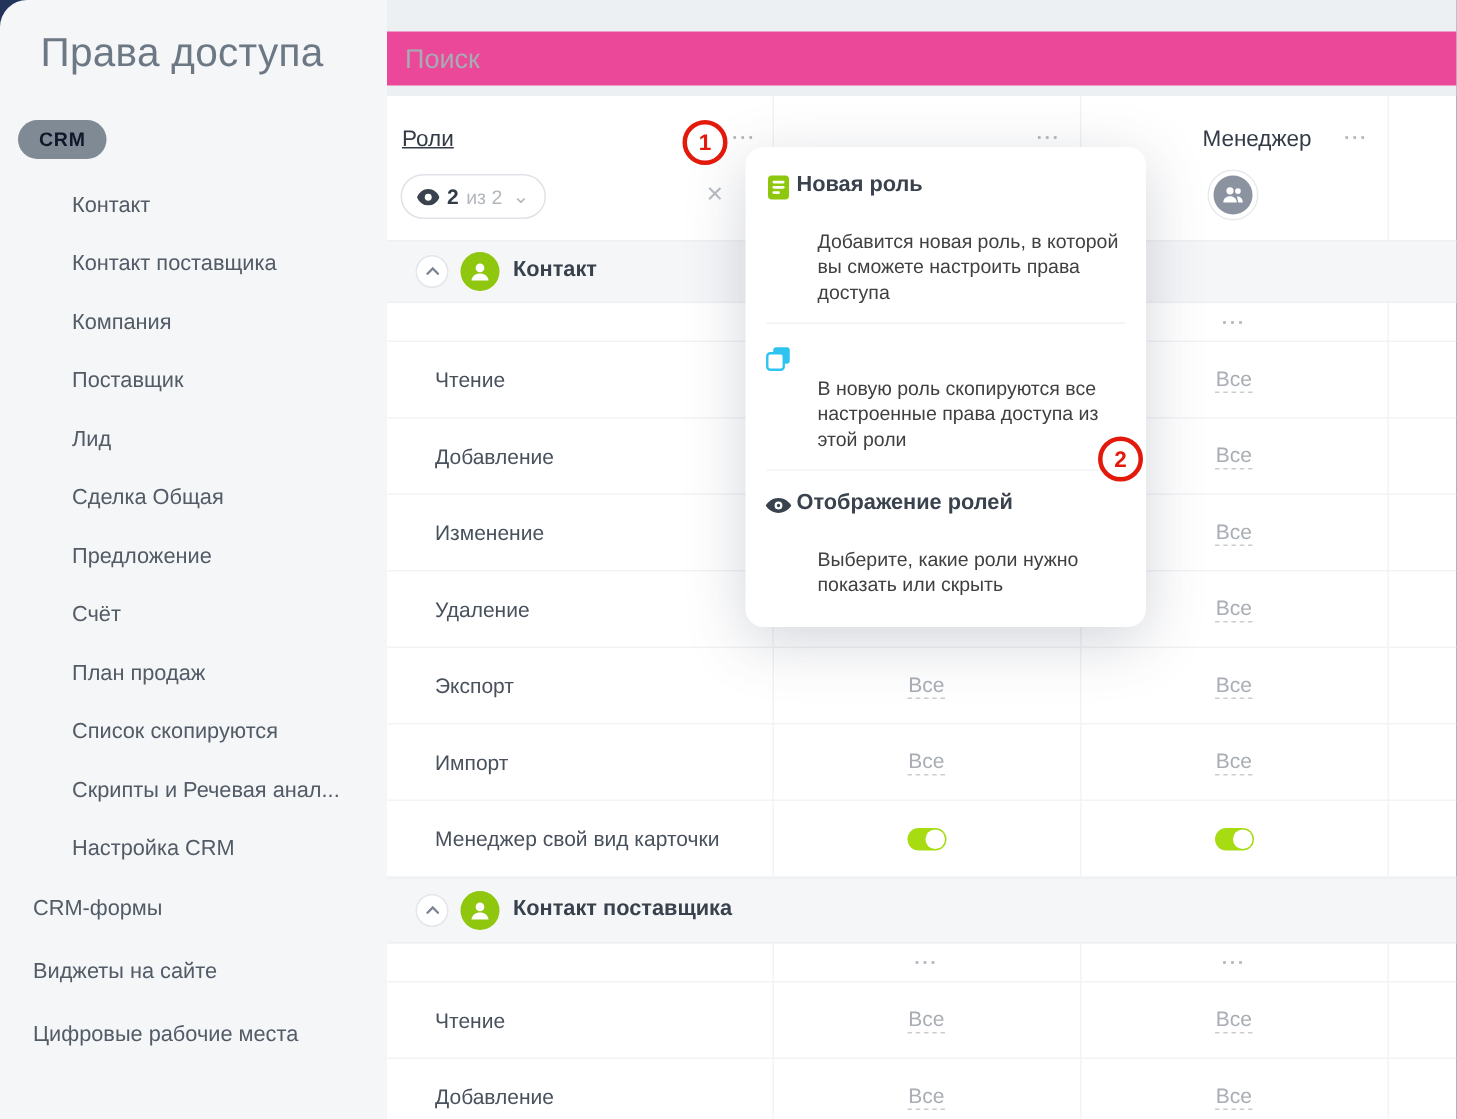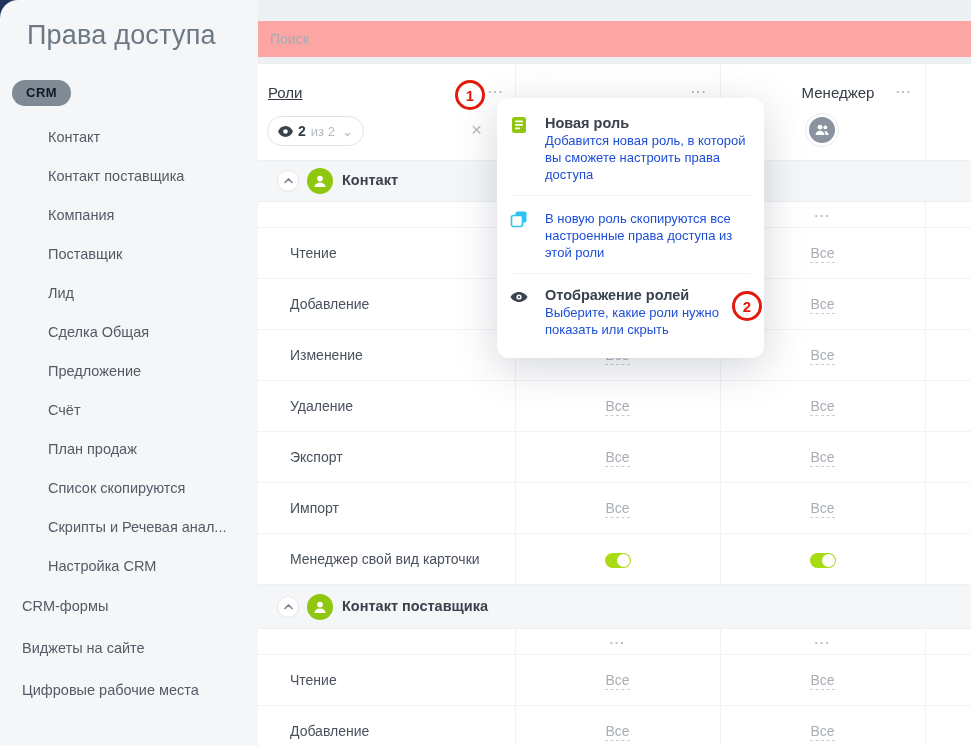--- a/index.html
+++ b/index.html
@@ -18,22 +18,22 @@
   .crm-list li { height:39px; line-height:39px; font-size:14.5px; color:#525b66;
                  white-space:nowrap; cursor:pointer; }
   .root-list { position:absolute; left:22px; top:585px; list-style:none; }
   .root-list li { height:42px; line-height:42px; font-size:14.5px; color:#525b66;
                   white-space:nowrap; cursor:pointer; }
 
   
   .main { position:absolute; left:258px; top:0; width:713px; height:746px; background:#fff; }
   .search-band { position:absolute; left:0; top:0; width:713px; height:64px; background:#edf0f3; }
   .search-input { position:absolute; left:0; top:21px; width:713px; height:36px;
-                  background:#fca5a5; border:none; outline:none; padding:0 12px;
-                  font-size:14px; color:#333; font-family:inherit; }
+                  background:#ec4899; border:none; outline:none; padding:0 12px;
+                  font-size:18px; color:#333; font-family:inherit; }
   .search-input::placeholder { color:#a6acb3; }
 
   
   .vsep { position:absolute; top:64px; bottom:0; width:1px; background:#f1f3f5; }
   .vsep.v1 { left:257px; } .vsep.v2 { left:462px; } .vsep.v3 { left:667px; }
 
   
   .thead { position:absolute; left:0; top:64px; width:713px; height:96px; }
   .roles-title { position:absolute; left:10px; top:20px; font-size:15px; color:#333b46;text-decoration:underline; }
   .ellipsis { color:#b6bbc1; font-size:13px; font-weight:bold; letter-spacing:1px; cursor:pointer; }
@@ -85,22 +85,22 @@
   .toggle .knob { position:absolute; right:1px; top:1px; width:13px; height:13px;
                   border-radius:50%; background:#fff; }
   .perm-row .cell.togglecell { margin-top:-8px; }
 
   
   .popup { position:absolute; left:497px; top:98px; width:267px; background:#fff;
            border-radius:12px; box-shadow:0 10px 40px rgba(60,70,90,.22); z-index:40;
            padding:4px 0 8px; }
   .menu-item { position:relative; padding:13px 16px 12px 14px; cursor:pointer; }
   .menu-icon { position:absolute; left:13px; top:14px; width:18px; height:18px; }
-  .menu-title { margin-left:34px; font-size:14.5px; font-weight:bold; color:#39424d; }
-  .menu-desc { margin-left:34px; margin-top:1px; font-size:13px; line-height:17px; color:#1d4ed8; }
+  .menu-title { margin-left:20px; font-size:14.5px; font-weight:bold; color:#39424d; }
+  .menu-desc { margin-left:34px; margin-top:21px; font-size:13px; line-height:17px; color:#404040; }
   .menu-divider { height:1px; background:#f0f2f4; margin:0 14px; }
 
   
   .ann { position:absolute; width:30px; height:30px; border:3px solid #e2190b; border-radius:50%;
          background:#fff; color:#e2190b; font-size:15px; font-weight:bold;
          display:flex; align-items:center; justify-content:center; z-index:60; }   
   .ann1 { left:455px; top:80px; }
   .ann2 { left:732px; top:291px; }
 </style>
 </head>

